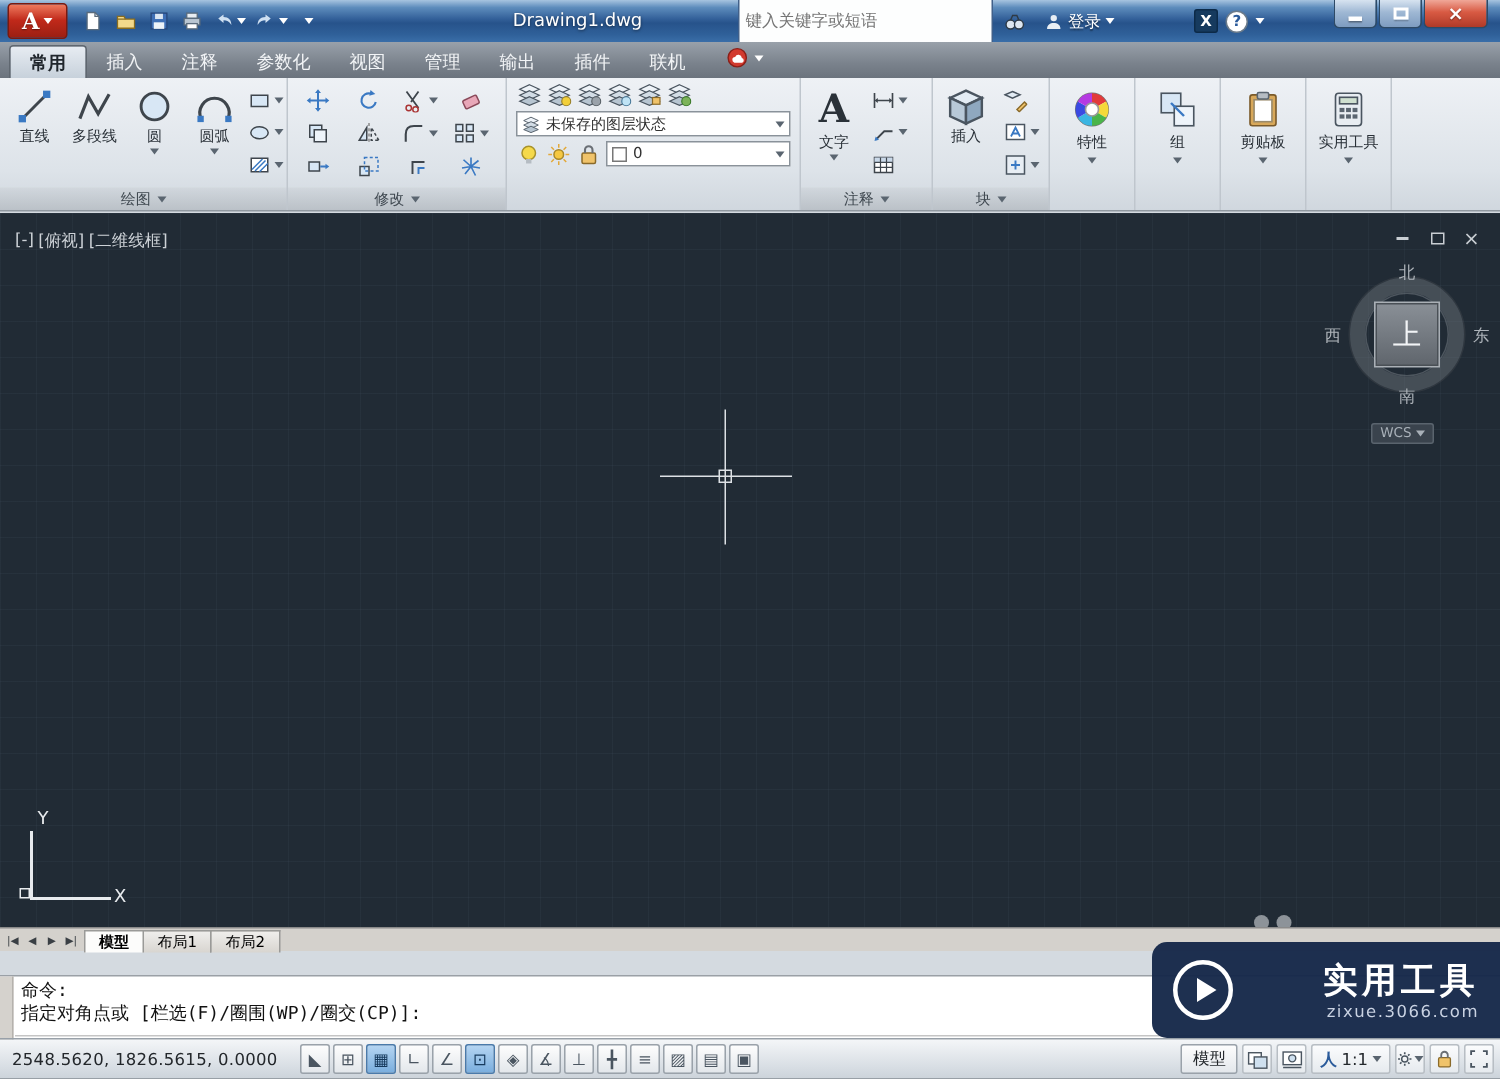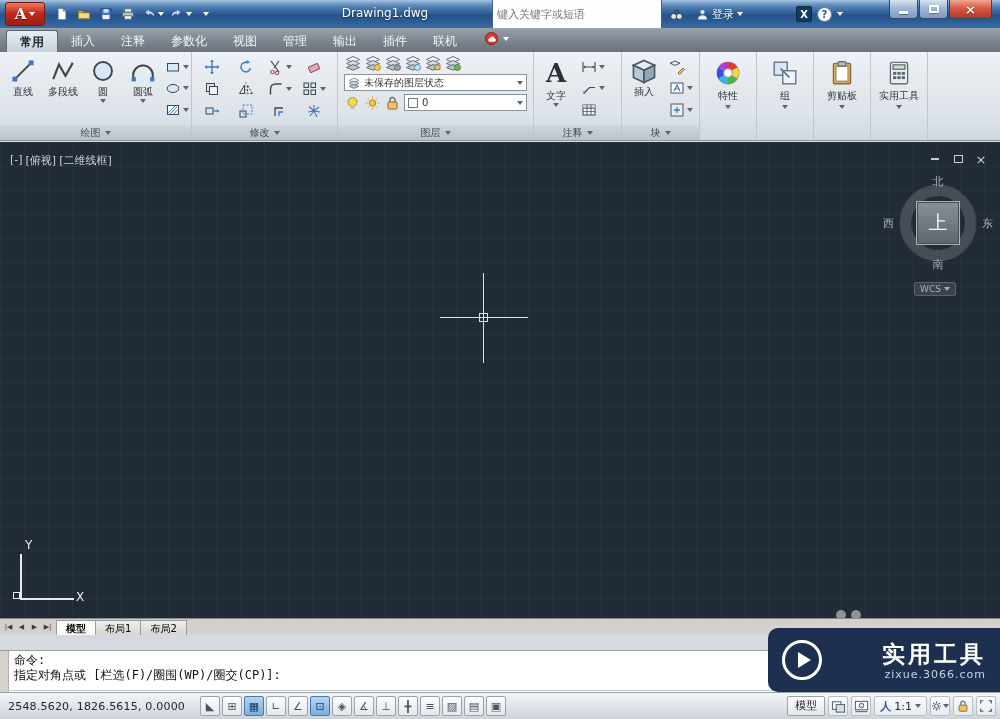--- a/index.html
+++ b/index.html
@@ -556,24 +556,20 @@
                 <path d="M5.5 7 V5 a2.5 2.5 0 0 1 5 0 v2" fill="none" stroke="#6a6f75" stroke-width="1.4"></path>
               </svg>
             </span>
           <div class="dropdown" style="flex:1">
             <span class="swatch"></span>
             <span class="dd-text">0</span>
             <span class="caret"></span>
           </div>
         </div>
       </div>
-      <div class="panel-label">
-        <span>图层</span>
-        <span class="caret"></span>
-      </div>
     </div>
 
     <div class="panel" style="width:88px">
       <div class="panel-body" style="gap:4px">
         <div class="big-btn" style="width:38px">
           <span class="glyph-A">A</span>
           <span class="bb-label">文字</span>
           <span class="caret"></span>
         </div>
         <div class="small-col">

